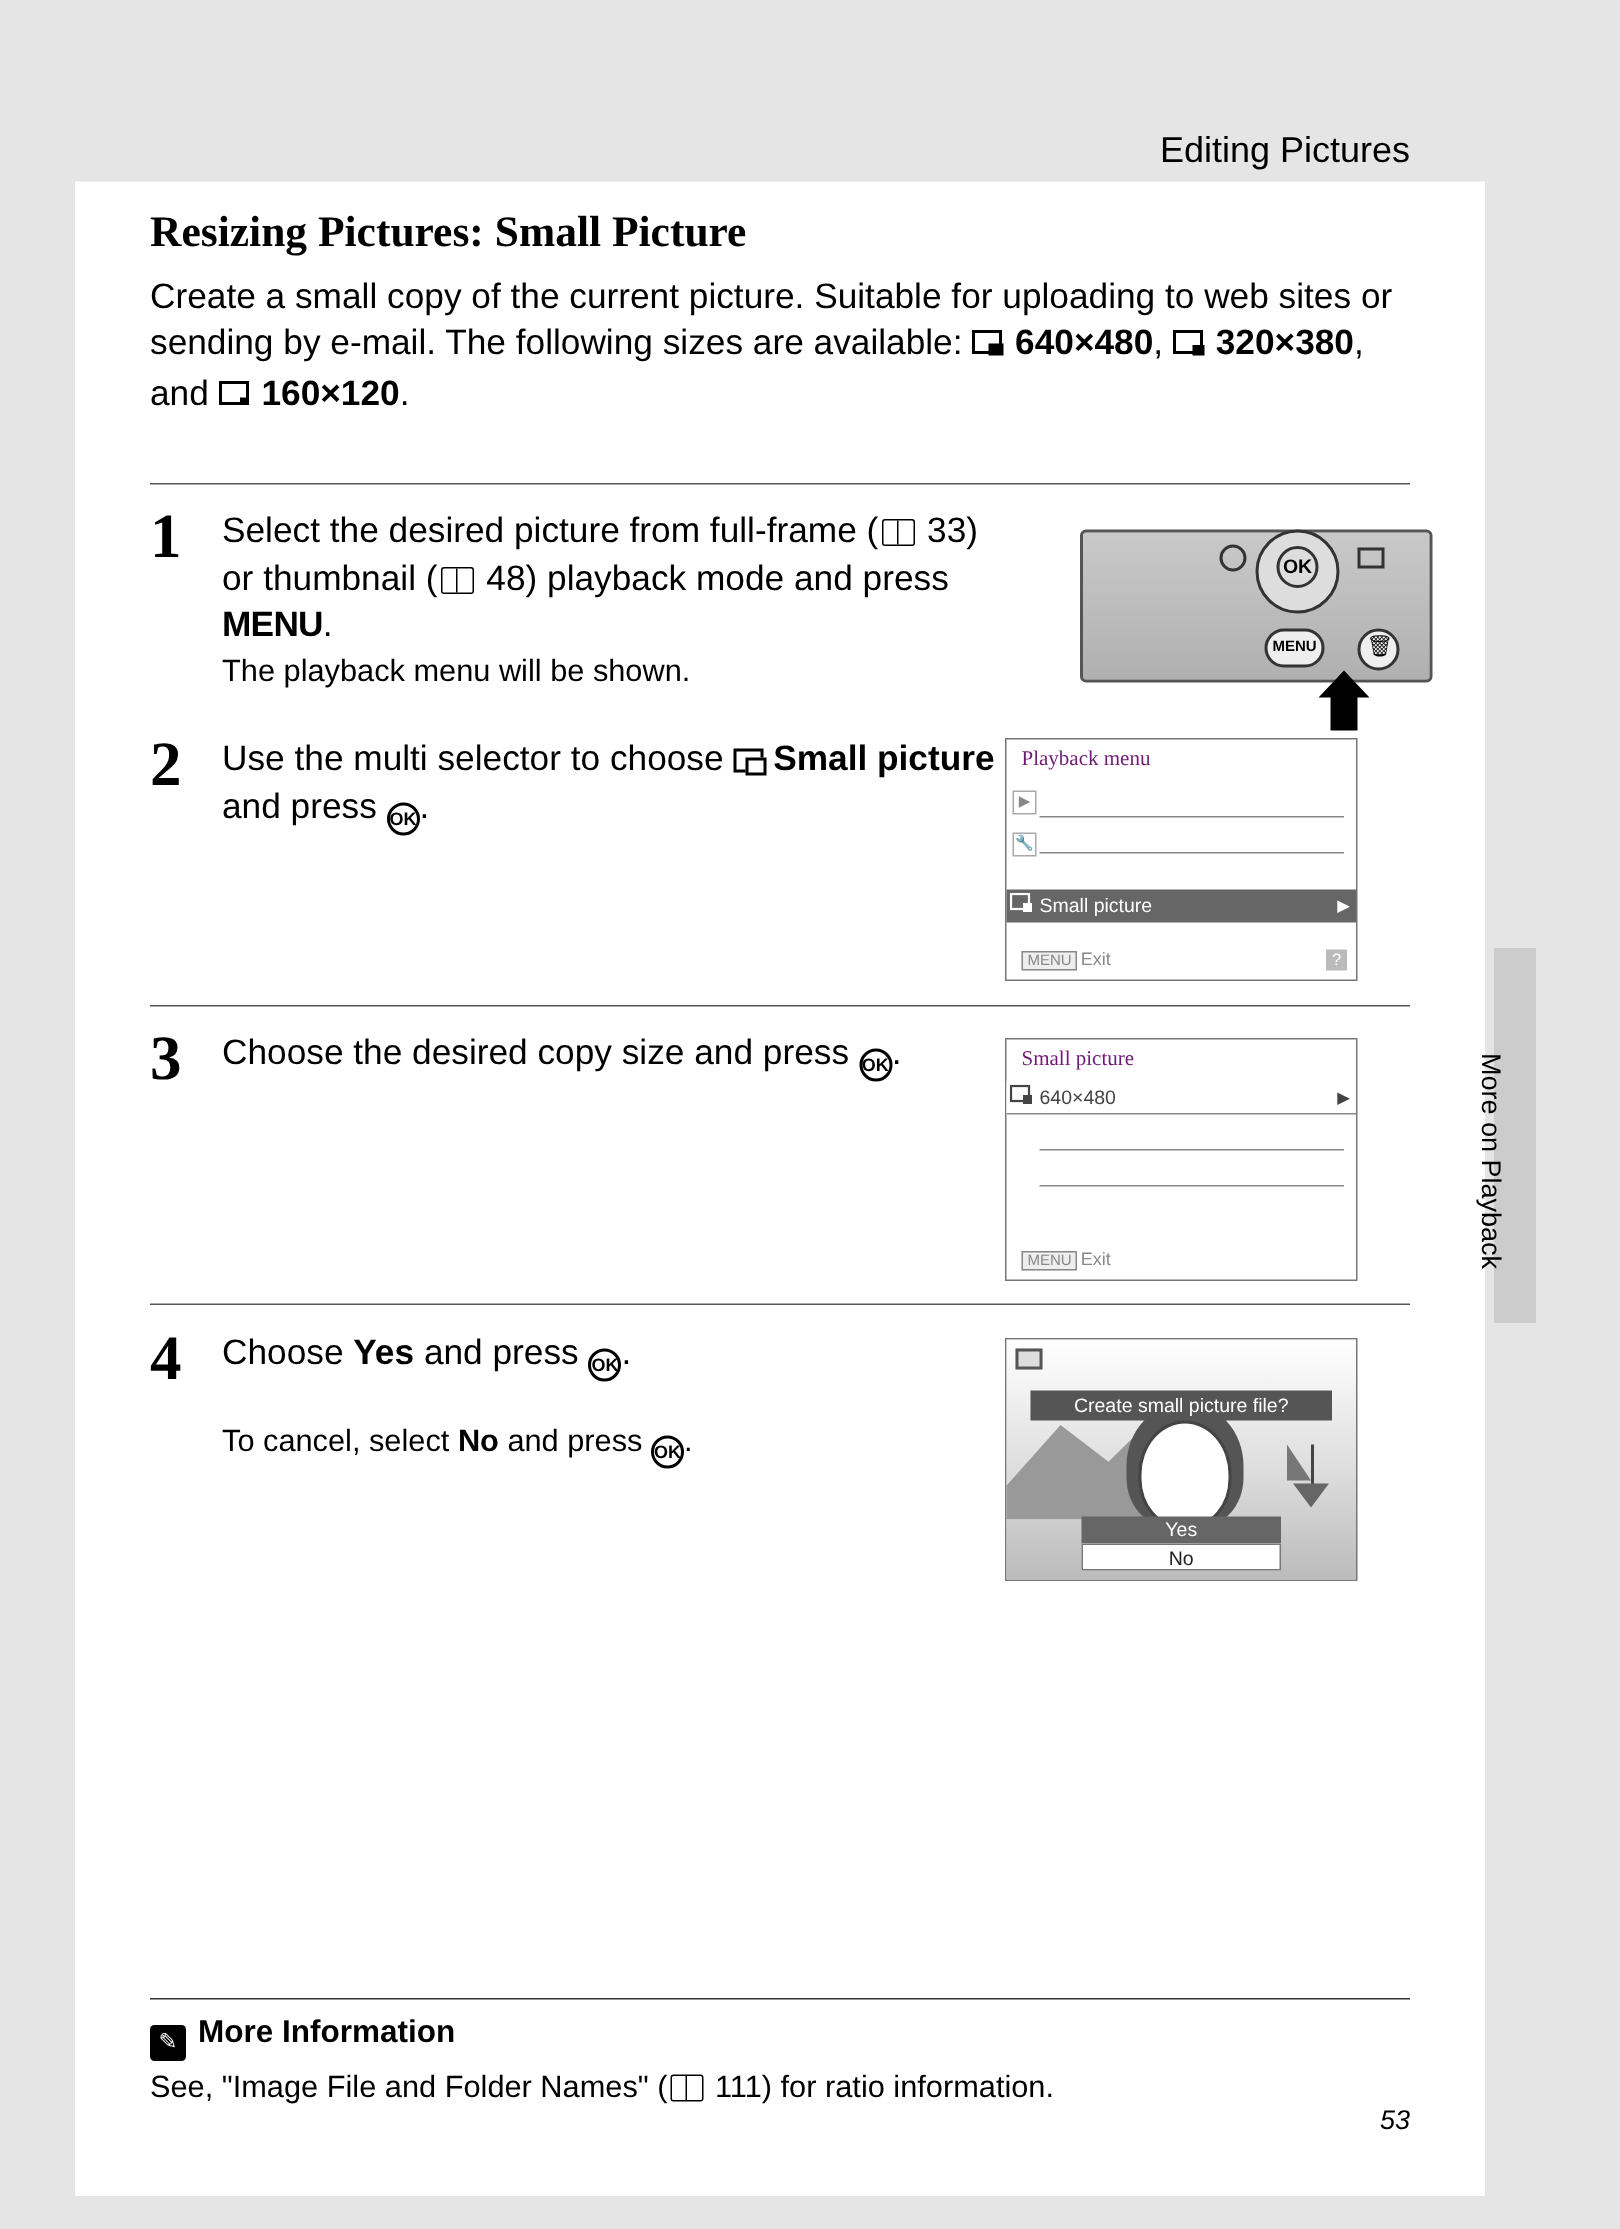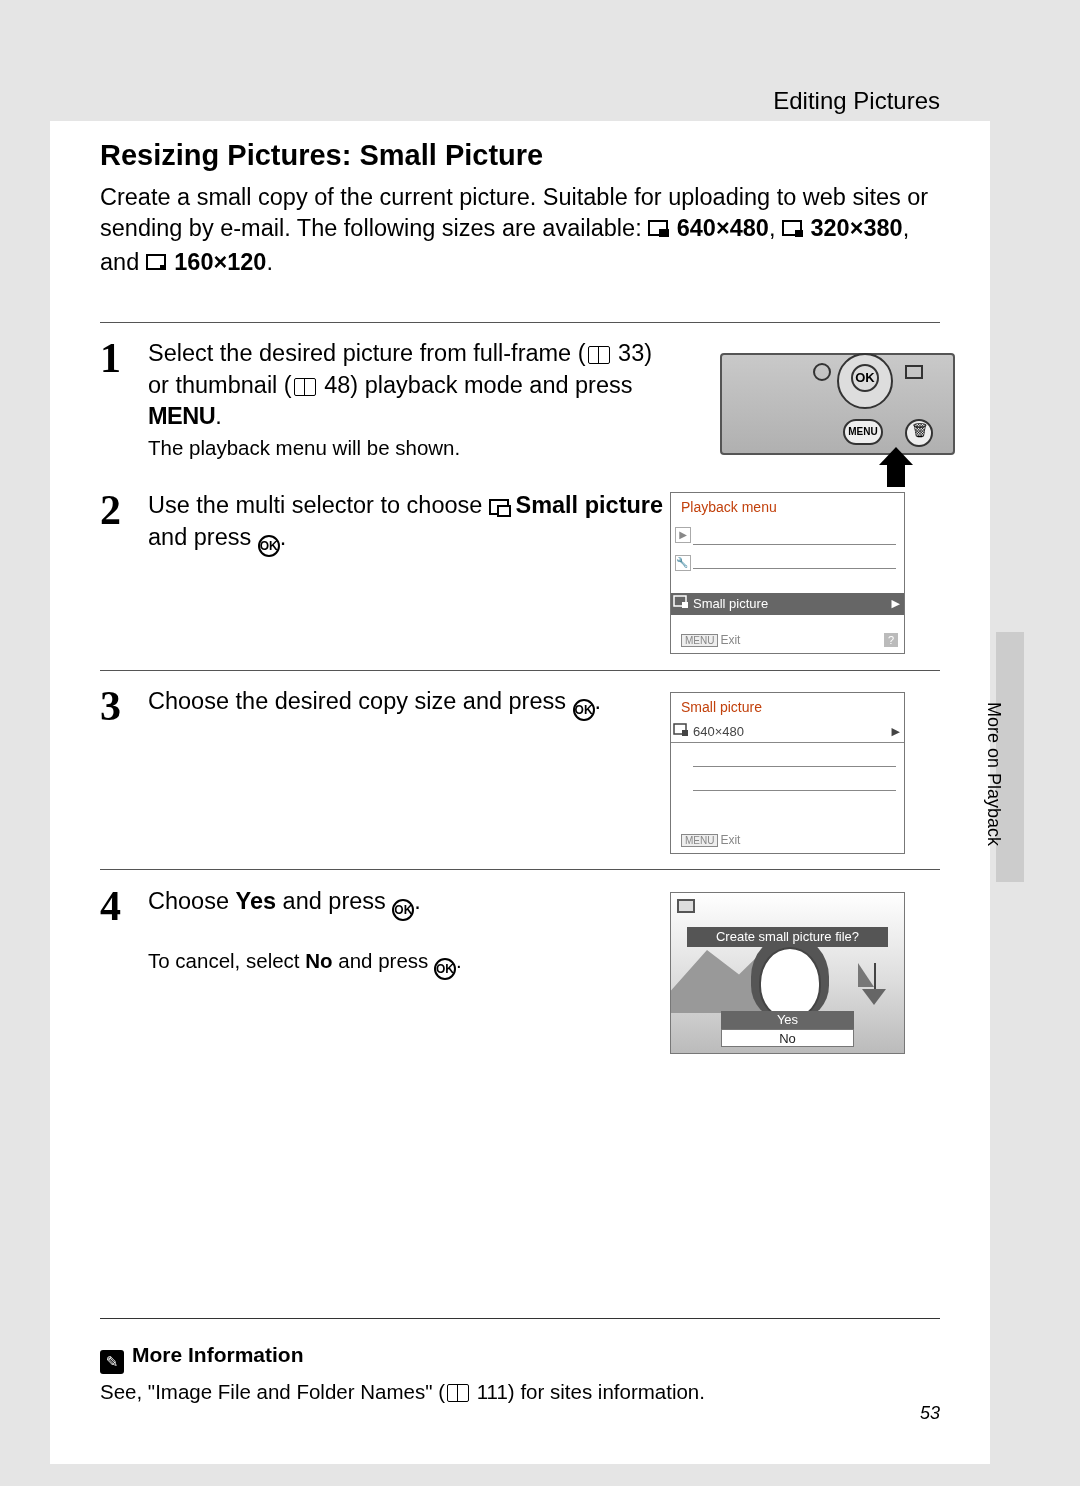--- a/index.html
+++ b/index.html
@@ -24,20 +24,21 @@
   .header-line {
     position: absolute;
     right: 50px; top: 65px;
     font-size: 24px;
   }
   .title {
     position: absolute;
     left: 50px; top: 117px;
     font-size: 29px;
     font-weight: 700;
+    font-family: Liberation Serif, serif;
   }
   .intro {
     position: absolute;
     left: 50px; top: 160px;
     width: 840px;
     font-size: 23.5px;
     line-height: 1.33;
   }
   .intro .b { font-weight: 700; }
   .sizeicon { display:inline-block; vertical-align:-2px; }
@@ -90,21 +91,21 @@
   .cam .pict { position:absolute; right:32px; top:12px; width:18px; height:14px; border:2px solid #333; }
   .cam .menu-b { position:absolute; right:72px; top:66px; width:40px; height:26px; border:2px solid #333; border-radius:14px; background:#eee; font-size:10px; text-align:center; line-height:22px; font-weight:700; }
   .cam .trash { position:absolute; right:22px; top:66px; width:28px; height:28px; border:2px solid #333; border-radius:50%; background:#eee; }
   .cam .trash::after { content:"🗑"; position:absolute; left:4px; top:1px; font-size:14px; }
   .cam .arrow { position:absolute; right:76px; top:94px; width:0; height:0; }
   .cam .arrow .stem { position:absolute; left:8px; top:14px; width:18px; height:26px; background:#000; }
   .cam .arrow .tip { position:absolute; left:0; top:0; width:0; height:0; border-left:17px solid transparent; border-right:17px solid transparent; border-bottom:18px solid #000; }
 
   
   .screen { position:absolute; inset:0; font-size:13px; color:#444; }
-  .screen .title { position:absolute; left:10px; top:6px; font-size:14px; font-weight:400; color:#c2410c; }
+  .screen .title { position:absolute; left:10px; top:6px; font-size:14px; font-weight:400; color:#701a75; }
   .screen .row { position:absolute; left:22px; right:8px; height:22px; border-bottom:1px solid #888; }
   .screen .row.hl { background:#666; color:#fff; border:none; left:0; right:0; padding-left:22px; }
   .screen .row .lbl { position:absolute; left:22px; top:3px; font-size:13px; }
   .screen .row .ic { position:absolute; left:2px; top:2px; }
   .screen .row .arr { position:absolute; right:4px; top:4px; font-size:11px; }
   .screen .sideicon { position:absolute; left:4px; width:16px; height:16px; border:1px solid #aaa; font-size:10px; text-align:center; line-height:14px; color:#888; }
   .screen .exit { position:absolute; left:10px; bottom:6px; font-size:12px; color:#888; }
   .screen .exit .mbox { display:inline-block; border:1px solid #888; padding:0 3px; font-size:10px; margin-right:2px; background:#eee; }
   .screen .help { position:absolute; right:6px; bottom:6px; width:14px; height:14px; background:#bbb; color:#fff; font-size:11px; text-align:center; line-height:14px; }
 
@@ -128,21 +129,21 @@
     position: absolute;
     right: -34px; top: 610px;
     width: 28px; height: 250px; background:#ccc;
   }
   .side-label {
     position: absolute;
     right: -14px; top: 680px;
     width: 20px; font-size: 18px;
     writing-mode: vertical-rl;
   }
-  .moreinfo { position:absolute; left:50px; bottom:60px; width:840px; border-top:1px solid #333; padding-top:24px; }
+  .moreinfo { position:absolute; left:50px; bottom:60px; width:840px; border-top:1px solid #333; padding-top:10px; }
   .moreinfo .icon { display:inline-block; width:24px; height:24px; background:#000; color:#fff; border-radius:3px; text-align:center; line-height:24px; font-size:15px; vertical-align:-5px; margin-right:8px; }
   .moreinfo .t { font-size:21px; font-weight:700; }
   .moreinfo .line { font-size:20.5px; margin-top:6px; }
   .pagenum { position:absolute; right:50px; bottom:40px; font-size:18px; font-style:italic; }
 
   .book-icon { display:inline-block; width:22px; height:18px; border:1.5px solid #000; border-radius:2px; position:relative; vertical-align:-3px; margin:0 2px; }
   .book-icon::after { content:""; position:absolute; left:9px; top:0; width:1.5px; height:100%; background:#000; }
   .ok-icon { display:inline-block; width:22px; height:22px; border:2px solid #000; border-radius:50%; font-size:12px; font-weight:700; text-align:center; line-height:18px; vertical-align:-5px; }
   .sp-icon { display:inline-block; width:20px; height:16px; border:2px solid #000; position:relative; vertical-align:-2px; }
   .sp-icon::after { content:""; position:absolute; right:-4px; bottom:-4px; width:10px; height:8px; border:2px solid #000; background:#fff; }
@@ -281,18 +282,18 @@
       <div class="opt no">No</div>
     </div>
   </div>
 
   <div class="side-tab"></div>
   <div class="side-label">More on Playback</div>
 
   <div class="moreinfo">
     <span class="icon">✎</span><span class="t">More Information</span>
     <div class="line">
-      <span>See, "Image File and Folder Names" (</span><span class="book-icon"></span>&nbsp;<span>111</span><span>) for sites information.</span>
+      <span>See, "Image File and Folder Names" (</span><span class="book-icon"></span>&nbsp;<span>111</span><span>) for ratio information.</span>
     </div>
   </div>
 
   <div class="pagenum">53</div>
 </div>
 
 </body></html>

